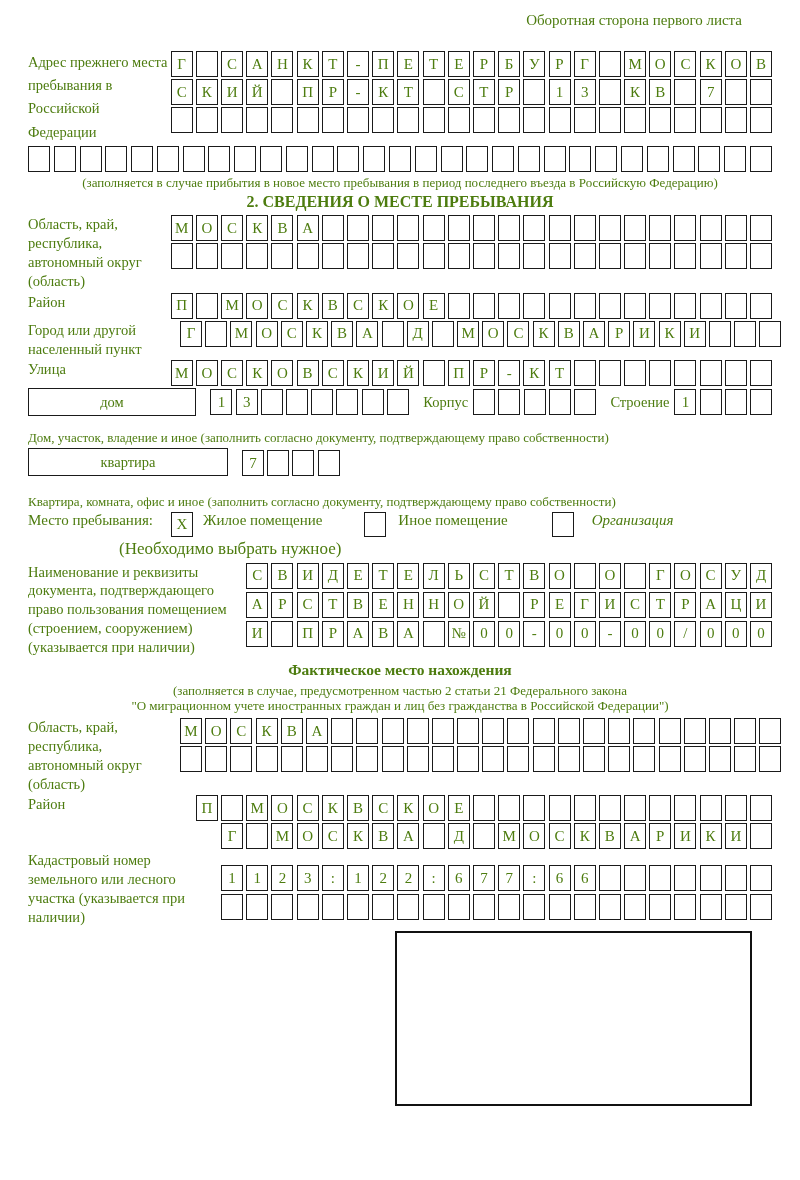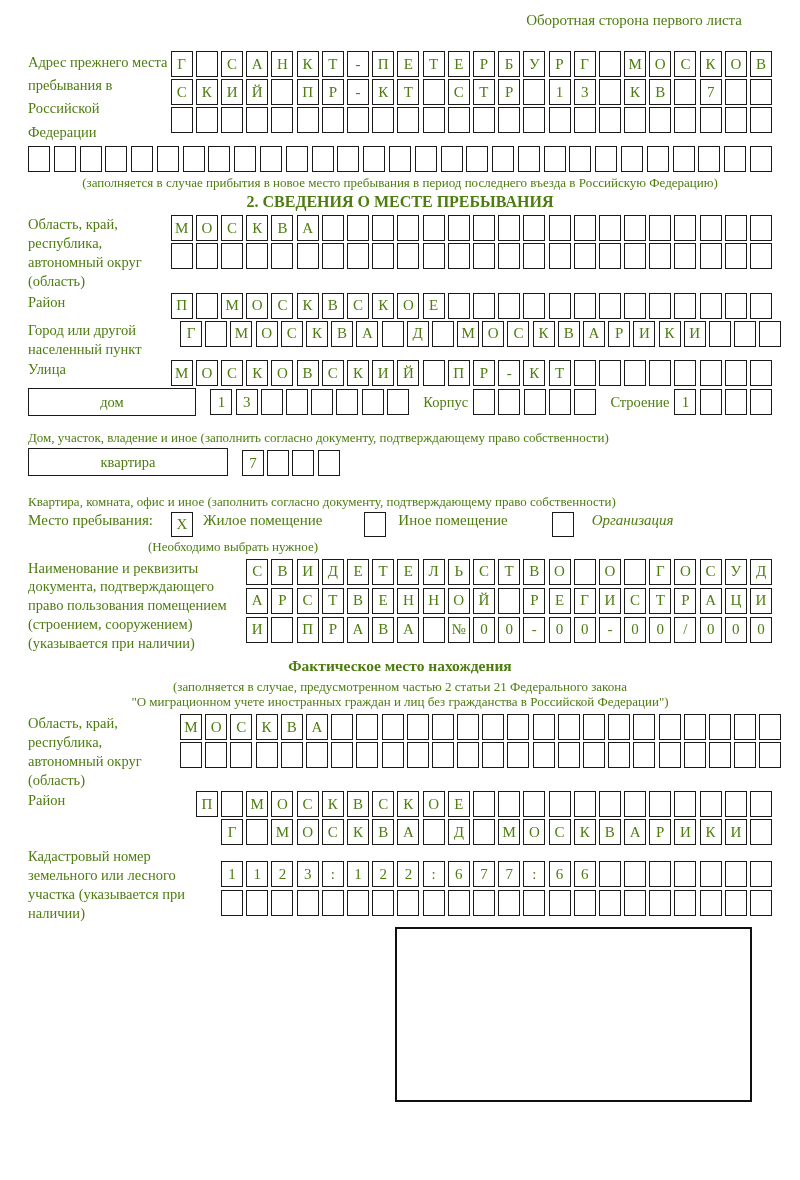--- a/index.html
+++ b/index.html
@@ -41,21 +41,21 @@
     border:1.5px solid #1a1a1a; height:28px;
     display:flex; align-items:center; justify-content:center;
     font-size:14.5px;
   }
   .labelbox.dom { width:168px; }
   .labelbox.kv { width:200px; margin-right:14px; }
   .grp { display:flex; align-items:center; gap:5px; font-size:14.5px; }
   .apt-row { display:flex; align-items:flex-end; margin-bottom:18px; }
 
   .stay-row { display:flex; align-items:flex-start; font-size:15px; margin-bottom:2px; }
-  .stay-note { font-size:13px; margin:0 0 4px 120px; }
+  .stay-note { font-size:17px; margin:0 0 4px 91px; }
   .cb { width:22px; height:25px; flex:0 0 22px; }
 
   .doc-block { display:flex; margin-bottom:4px; }
   .doc-block .lbl { width:235px; }
   .doc-block .rows-stack { gap:3px; }
 
   .center-b { text-align:center; font-weight:bold; font-size:15.5px; margin-bottom:4px; }
   .notes2 { margin-bottom:4px; }
 
   .cad-block { display:flex; margin-bottom:2px; }

